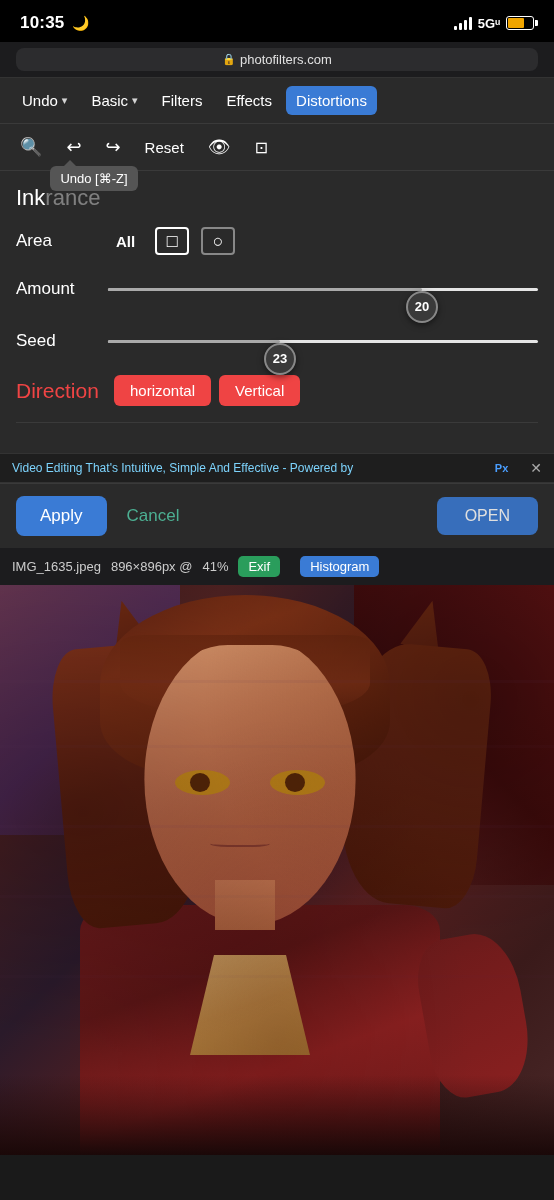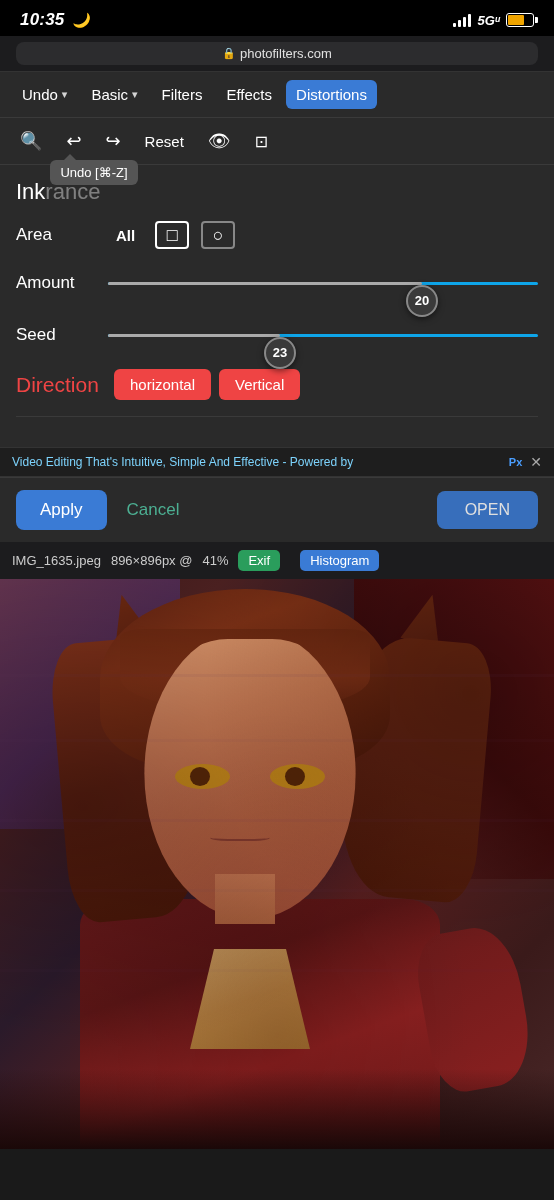--- a/index.html
+++ b/index.html
@@ -13,22 +13,21 @@
       overflow-x: hidden;
     }
 
     
     .status-bar {
       background: #000;
       display: flex;
       align-items: center;
       justify-content: space-between;
       padding: 8px 20px 4px;
-      height: 36px;
-      font-style: italic;
+      height: 42px;
     }
     .status-time {
       font-size: 17px;
       font-weight: 600;
       color: #fff;
       letter-spacing: 0.2px;
     }
     .status-moon {
       font-size: 14px;
       margin-left: 4px;
@@ -250,21 +249,21 @@
     .slider-container {
       display: flex;
       align-items: center;
       flex: 1;
       position: relative;
       height: 36px;
     }
     .slider-track {
       flex: 1;
       height: 3px;
-      background: #0ea5e9;
+      background: #e5e5e5;
       border-radius: 2px;
       position: relative;
     }
     .slider-fill {
       height: 100%;
       background: #aaa;
       border-radius: 2px;
     }
     .slider-thumb {
       width: 32px;
@@ -781,21 +780,21 @@
 
   <div class="direction-row">
     <span class="direction-label">Direction</span>
     <button class="dir-btn">horizontal</button>
     <button class="dir-btn">Vertical</button>
   </div>
 </div>
 
 <div class="ad-bar">
   <span class="ad-text">Video Editing That's Intuitive, Simple And Effective - Powered by</span>
-  <div style="display:flex;align-items:center;gap:8px;">
+  <div style="display:flex;align-items:center;gap:22px;">
     <span style="font-size:11px;color:#4a9eff;font-weight:600;">Px</span>
     <button class="ad-close">✕</button>
   </div>
 </div>
 
 <div class="action-row">
   <button class="apply-btn">Apply</button>
   <button class="cancel-btn">Cancel</button>
   <div class="open-btn-container">
     <button class="open-btn">OPEN</button>

